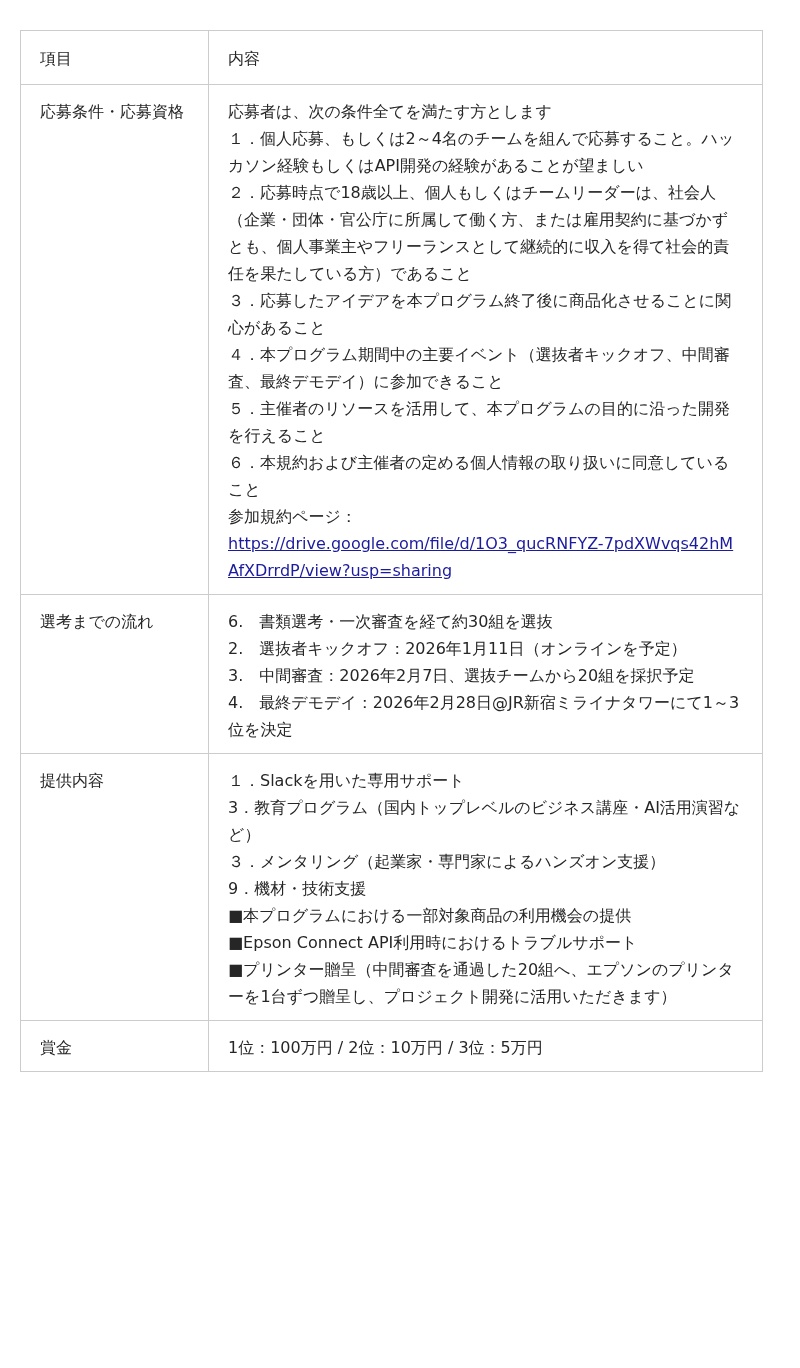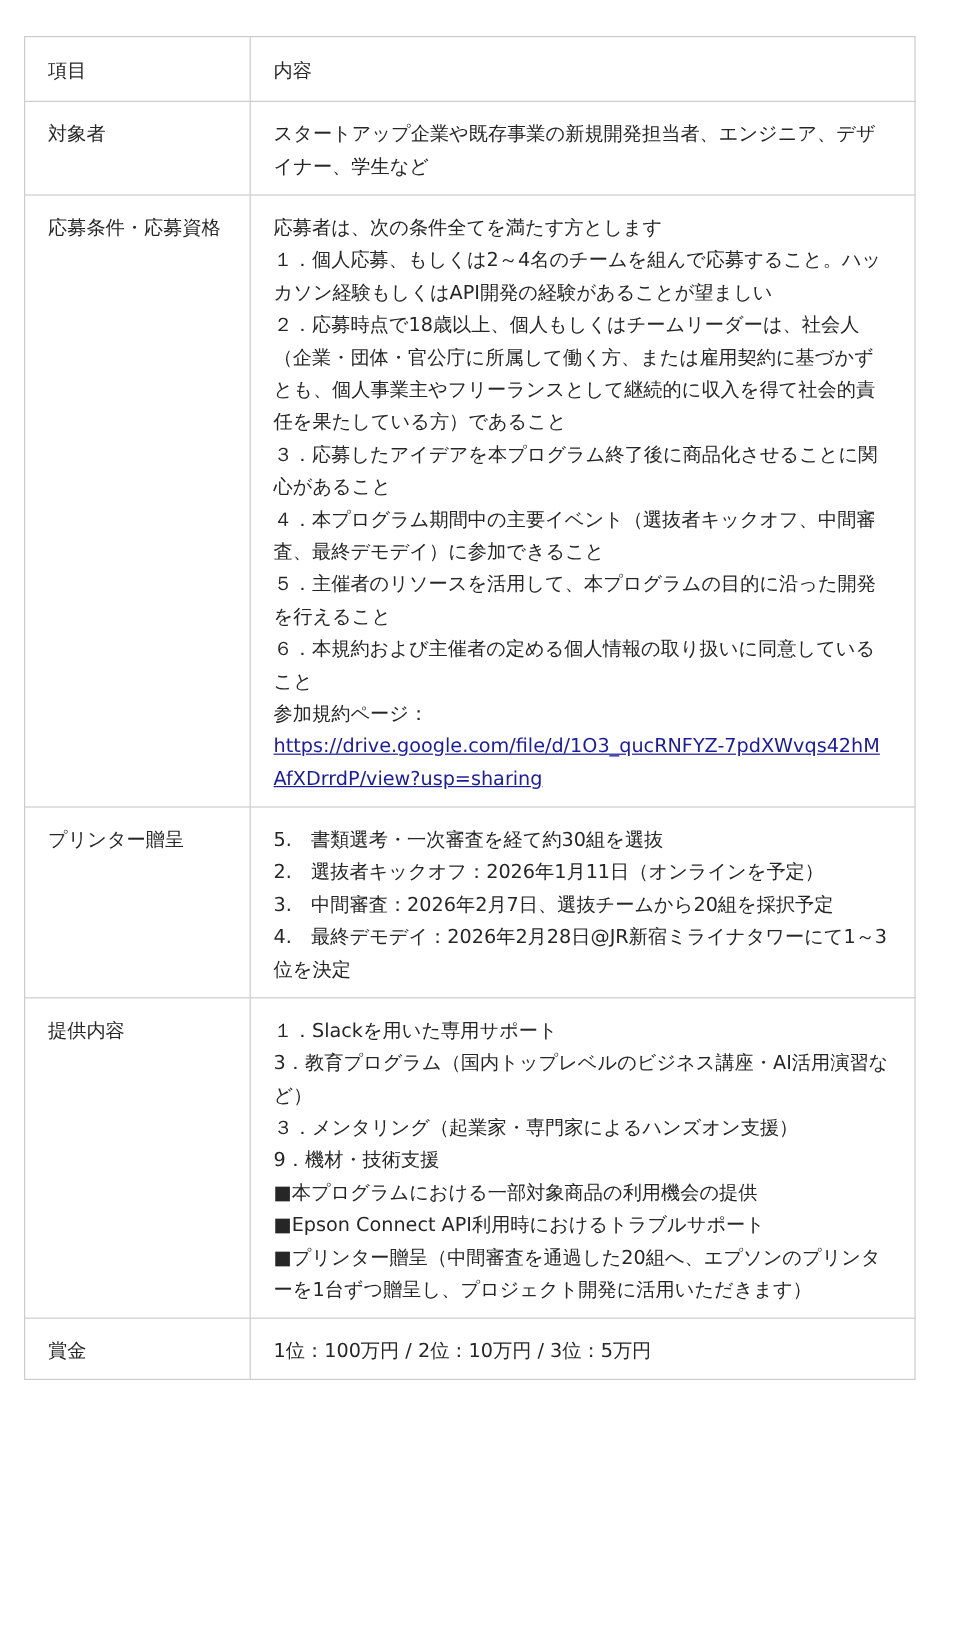--- a/index.html
+++ b/index.html
@@ -56,33 +56,27 @@
       <col class="c1">
       <col class="c2">
     </colgroup>
     <tbody id="table-body">
       <tr>
         <td class="header-cell">項目</td>
         <td class="header-cell">内容</td>
       </tr>
 
         <tr>
-          <td class="label-cell">対象者</td>
-          <td class="content-cell">
-            <div class="content-line">スタートアップ企業や既存事業の新規開発担当者、エンジニア、デザイナー、学生など</div>
-          </td>
-        </tr>
-        <tr>
           <td class="label-cell">応募条件・応募資格</td>
           <td class="content-cell"><div class="content-line">応募者は、次の条件全てを満たす方とします</div><div class="content-line">１．個人応募、もしくは2～4名のチームを組んで応募すること。ハッカソン経験もしくはAPI開発の経験があることが望ましい</div><div class="content-line">２．応募時点で18歳以上、個人もしくはチームリーダーは、社会人（企業・団体・官公庁に所属して働く方、または雇用契約に基づかずとも、個人事業主やフリーランスとして継続的に収入を得て社会的責任を果たしている方）であること</div><div class="content-line">３．応募したアイデアを本プログラム終了後に商品化させることに関心があること</div><div class="content-line">４．本プログラム期間中の主要イベント（選抜者キックオフ、中間審査、最終デモデイ）に参加できること</div><div class="content-line">５．主催者のリソースを活用して、本プログラムの目的に沿った開発を行えること</div><div class="content-line">６．本規約および主催者の定める個人情報の取り扱いに同意していること</div><div class="content-line">参加規約ページ：</div><a class="cell-link" href="#">https://drive.google.com/file/d/1O3_qucRNFYZ-7pdXWvqs42hMAfXDrrdP/view?usp=sharing</a></td>
         </tr>
         <tr>
-          <td class="label-cell">プリンター贈呈</td>
+          <td class="label-cell">選考までの流れ</td>
           <td class="content-cell">
-            <div class="content-line">5.　書類選考・一次審査を経て約30組を選抜</div>
+            <div class="content-line">6.　書類選考・一次審査を経て約30組を選抜</div>
             <div class="content-line">2.　選抜者キックオフ：2026年1月11日（オンラインを予定）</div>
             <div class="content-line">3.　中間審査：2026年2月7日、選抜チームから20組を採択予定</div>
             <div class="content-line">4.　最終デモデイ：2026年2月28日@JR新宿ミライナタワーにて1～3位を決定</div>
           </td>
         </tr>
         <tr>
           <td class="label-cell">提供内容</td>
           <td class="content-cell">
             <div class="content-line">１．Slackを用いた専用サポート</div>
             <div class="content-line">3．教育プログラム（国内トップレベルのビジネス講座・AI活用演習など）</div>

